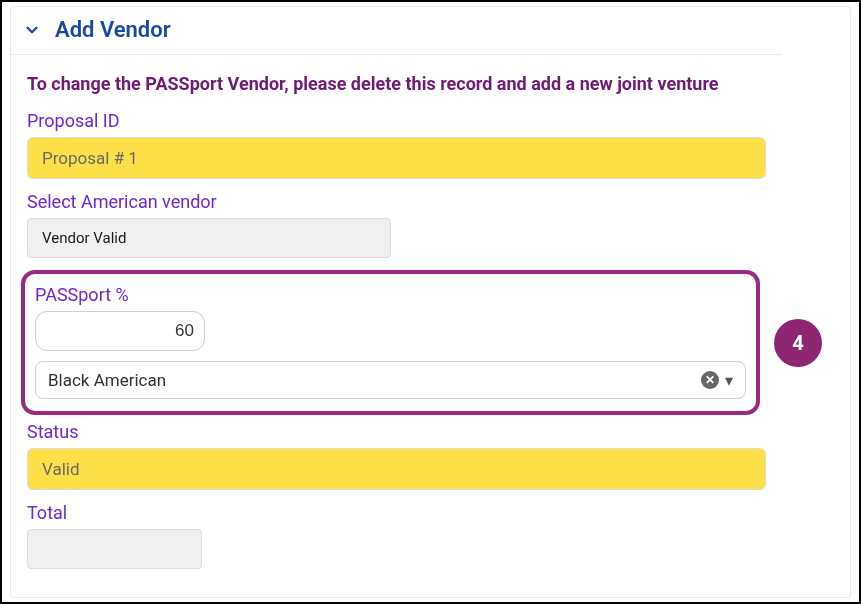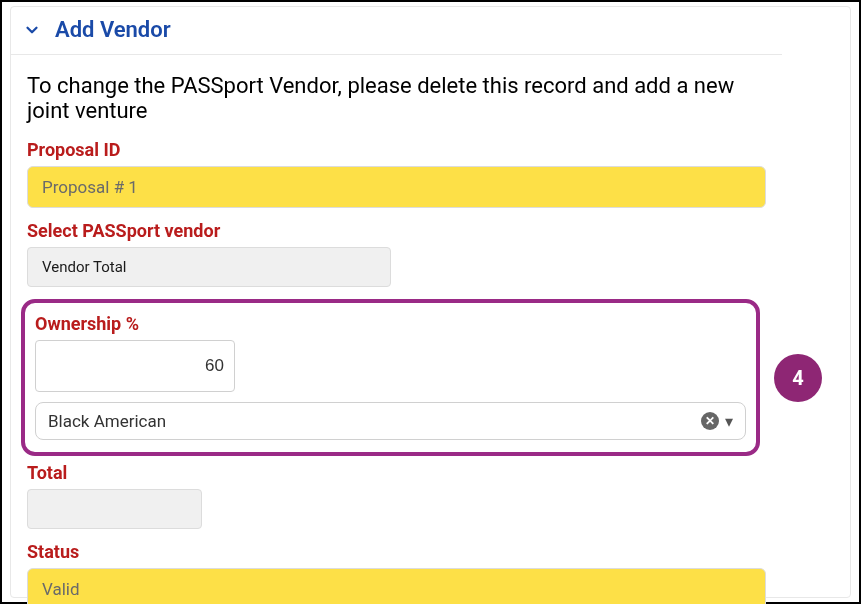--- a/index.html
+++ b/index.html
@@ -4,28 +4,28 @@
   <style>
     * { box-sizing: border-box; margin: 0; padding: 0; }
     body { font-family: -apple-system, BlinkMacSystemFont, "Segoe UI", Roboto, "Helvetica Neue", Arial, sans-serif; background: #fff; }
     .outer-wrap { width: 861px; height: 604px; border: 2px solid #000; padding: 4px 8px; }
     .panel { background: #fff; border: 1px solid #e8e8e8; border-radius: 4px; height: 100%; position: relative; overflow: visible; }
     .panel-content { padding: 0 10px; }
     .panel-header { display: flex; align-items: center; padding: 10px 12px 12px 12px; border-bottom: 1px solid #e8e8e8; text-align: right; }
     .chevron { color: #1a4aa8; margin-right: 14px; display: inline-flex; }
     .chevron svg { width: 18px; height: 18px; }
     .title { color: #1a4aa8; font-size: 22px; font-weight: 600; }
-    .warning { color: #000000; font-size: 22px; font-weight: 400; padding: 18px 6px 10px 6px; }
+    .warning { color: #701a75; font-size: 18px; font-weight: 700; padding: 18px 6px 10px 6px; }
     .field-group { padding: 6px 6px; }
-    .label { color: #b91c1c; font-size: 18px; font-weight: 700; margin-bottom: 6px; display: block; }
+    .label { color: #6d28d9; font-size: 18px; font-weight: 400; margin-bottom: 6px; display: block; }
     .input-ro { background: #fde047; border: 1px solid #dcdcdc; border-radius: 6px; padding: 10px 14px; color: #6a6a6a; font-size: 17px; width: 100%; }
     .input-half { background: #f0f0f0; border: 1px solid #dcdcdc; border-radius: 4px; padding: 10px 14px; color: #1a1a1a; font-size: 15px; width: 50%; }
     .boxed-container { width: calc(100% - 12px); position: relative; }
     .highlight-group { border: 4px solid #9a2a86; border-radius: 14px; padding: 8px 10px 10px 10px; margin-top: 6px; position: relative; }
-    .ownership-input { background: #fff; border: 1px solid #d0d0d0; border-radius: 4px; padding: 15px 10px; width: 200px; text-align: right; font-size: 17px; color: #333; }
+    .ownership-input { background: #fff; border: 1px solid #d0d0d0; border-radius: 12px; padding: 9px 10px; width: 170px; text-align: right; font-size: 17px; color: #333; }
     .dropdown { background: #fff; border: 1px solid #d0d0d0; border-radius: 8px; padding: 8px 12px; display: flex; align-items: center; width: 100%; }
     .dropdown-text { flex: 1; color: #333; font-size: 17px; }
     .dropdown-clear { width: 18px; height: 18px; background: #666; border-radius: 50%; display: inline-flex; align-items: center; justify-content: center; color: #fff; font-size: 12px; font-weight: bold; margin-right: 6px; }
     .dropdown-caret { color: #555; }
     .badge { position: absolute; right: -66px; top: 50%; transform: translateY(-50%); width: 48px; height: 48px; border-radius: 50%; background: #8e2674; color: #fff; display: flex; align-items: center; justify-content: center; font-size: 20px; font-weight: 700; }
     .total-input { background: #f0f0f0; border: 1px solid #dcdcdc; border-radius: 4px; padding: 10px 14px; width: 175px; height: 40px; }
     .right-space { padding-right: 68px; }
   </style>
 </head>
 <body>
@@ -44,48 +44,48 @@
 
     <div class="panel-content">
       <div class="warning">To change the PASSport Vendor, please delete this record and add a new joint venture</div>
 
       <div class="field-group">
         <span class="label">Proposal ID</span>
         <div class="input-ro">Proposal # 1</div>
       </div>
 
       <div class="field-group">
-        <span class="label">Select PASSport vendor</span>
+        <span class="label">Select American vendor</span>
         <div class="boxed-container">
-          <div class="input-half">Vendor Total</div>
+          <div class="input-half">Vendor Valid</div>
         </div>
       </div>
 
       <div class="boxed-container">
         <div class="highlight-group">
           <div class="field-group" style="padding:2px 0 8px 0">
-            <span class="label">Ownership %</span>
+            <span class="label">PASSport %</span>
             <input class="ownership-input" value="60" style="">
           </div>
           <div class="field-group" style="padding:2px 0 2px 0">
             <div class="dropdown">
               <span class="dropdown-text">Black American</span>
               <span class="dropdown-clear">✕</span>
               <span class="dropdown-caret">▾</span>
             </div>
           </div>
           <div class="badge">4</div>
         </div>
       </div>
 
       <div class="field-group">
-        <span class="label">Total</span>
-        <div class="total-input"></div>
+        <span class="label">Status</span>
+        <div class="input-ro">Valid</div>
       </div>
 
       <div class="field-group">
-        <span class="label">Status</span>
-        <div class="input-ro">Valid</div>
+        <span class="label">Total</span>
+        <div class="total-input"></div>
       </div>
     </div>
 
   </div>
 </div>
 
 </body></html>

